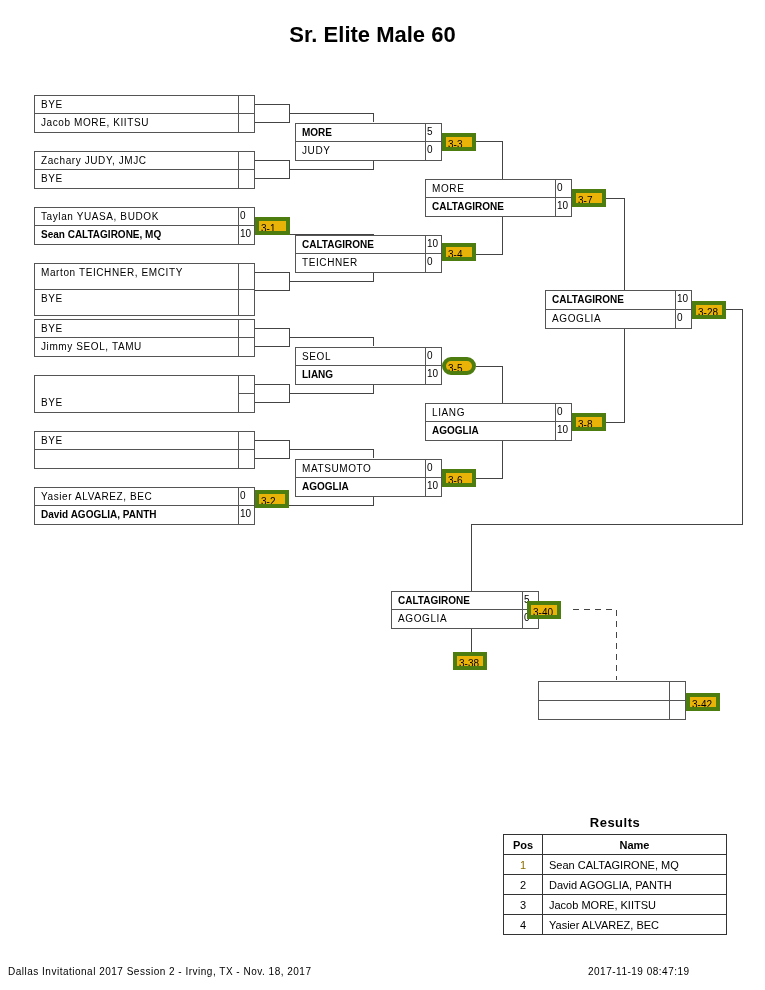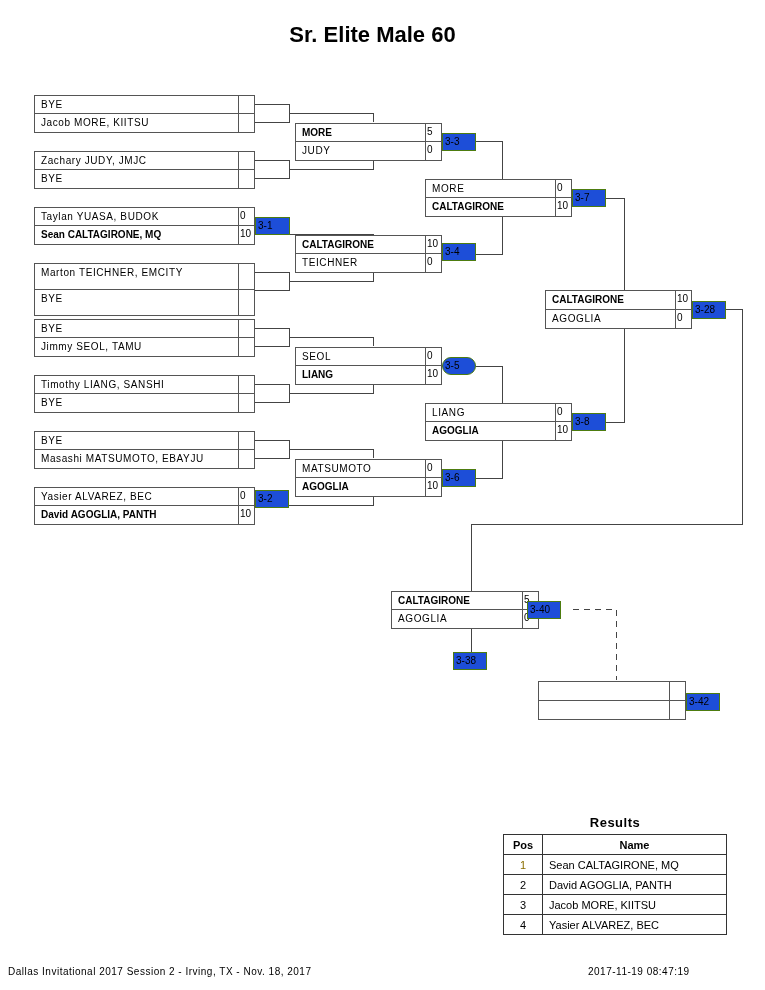--- a/index.html
+++ b/index.html
@@ -6,21 +6,21 @@
   body{width:765px;height:990px;position:relative;overflow:hidden;font-family:"Liberation Sans",sans-serif;color:#000;}
   .title{position:absolute;left:0;width:745px;top:22px;text-align:center;font-size:22px;font-weight:bold;}
   .box{position:absolute;border:1px solid #555;background:#fff;box-sizing:border-box;}
   .row{position:absolute;left:0;height:50%;box-sizing:border-box;font-size:10px;letter-spacing:0.6px;padding-left:6px;line-height:18px;white-space:nowrap;overflow:hidden;}
   .row.top{top:0;border-bottom:1px solid #555;}
   .row.bot{top:50%;}
   .row.win{font-weight:bold;letter-spacing:0;}
   .sc{position:absolute;right:0;width:16px;height:50%;border-left:1px solid #555;box-sizing:border-box;font-size:10px;line-height:16px;padding-left:1px;overflow:hidden;}
   .sc.top{top:0;border-bottom:1px solid #555;}
   .sc.bot{top:50%;}
-  .mtag{position:absolute;border:1px solid #4d7c0f;background:#1d4ed8;font-size:10px;line-height:15px;padding-left:2px;box-sizing:border-box;width:34px;height:18px;white-space:nowrap;overflow:hidden;}
+  .mtag{position:absolute;border:4px solid #4d7c0f;background:#eab308;font-size:10px;line-height:15px;padding-left:2px;box-sizing:border-box;width:34px;height:18px;white-space:nowrap;overflow:hidden;}
   svg.lines{position:absolute;left:0;top:0;}
   .results-title{position:absolute;left:503px;width:224px;top:815px;text-align:center;font-weight:bold;font-size:13px;letter-spacing:0.5px;}
   table.results{position:absolute;left:503px;top:834px;width:224px;border-collapse:collapse;font-size:11px;}
   table.results th,table.results td{border:1px solid #333;height:19px;padding:0;}
   table.results th{font-weight:bold;}
   table.results td.pos{text-align:center;width:38px;}
   table.results td.name{padding-left:6px;}
   .footer-left{position:absolute;left:8px;top:966px;font-size:10px;letter-spacing:0.5px;}
   .footer-right{position:absolute;left:588px;top:966px;font-size:10px;letter-spacing:0.5px;}
 </style>
@@ -92,28 +92,26 @@
     <div class="sc top"></div>
     <div class="sc bot"></div>
   </div>
   <div class="box" style="left:34px;top:319px;width:221px;height:38px;">
     <div class="row top" style="width:205px;">BYE</div>
     <div class="row bot" style="width:205px;">Jimmy SEOL, TAMU</div>
     <div class="sc top"></div>
     <div class="sc bot"></div>
   </div>
   <div class="box" style="left:34px;top:375px;width:221px;height:38px;">
-    <div class="row top" style="width:205px;">Timothy LIANG, SANSHI</div>
     <div class="row bot" style="width:205px;">BYE</div>
     <div class="sc top"></div>
     <div class="sc bot"></div>
   </div>
   <div class="box" style="left:34px;top:431px;width:221px;height:38px;">
     <div class="row top" style="width:205px;">BYE</div>
-    <div class="row bot" style="width:205px;">Masashi MATSUMOTO, EBAYJU</div>
     <div class="sc top"></div>
     <div class="sc bot"></div>
   </div>
   <div class="box" style="left:34px;top:487px;width:221px;height:38px;">
     <div class="row top" style="width:205px;">Yasier ALVAREZ, BEC</div>
     <div class="row bot win" style="width:205px;">David AGOGLIA, PANTH</div>
     <div class="sc top">0</div>
     <div class="sc bot">10</div>
   </div>
   <div class="mtag" style="left:255px;top:490px;width:34px;">3-2</div>

